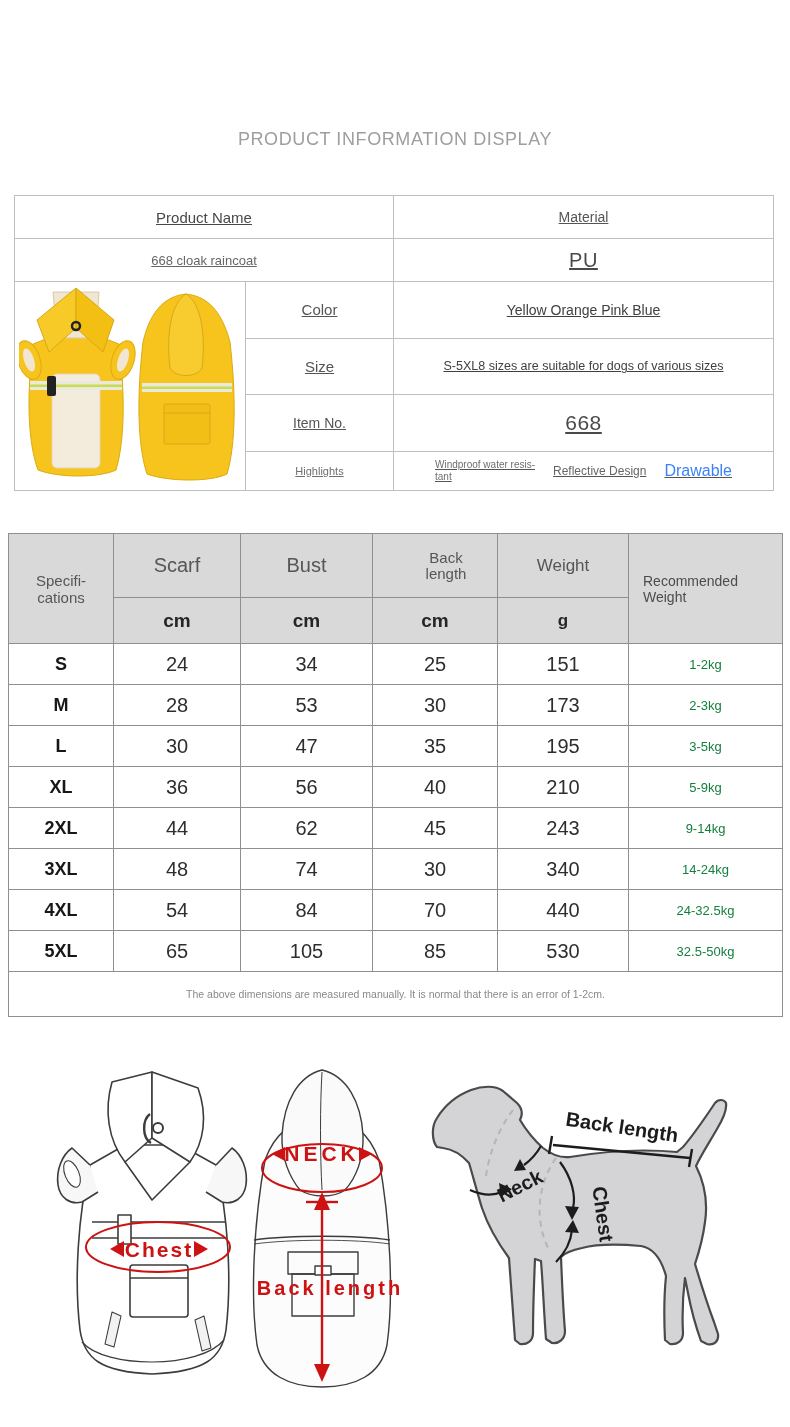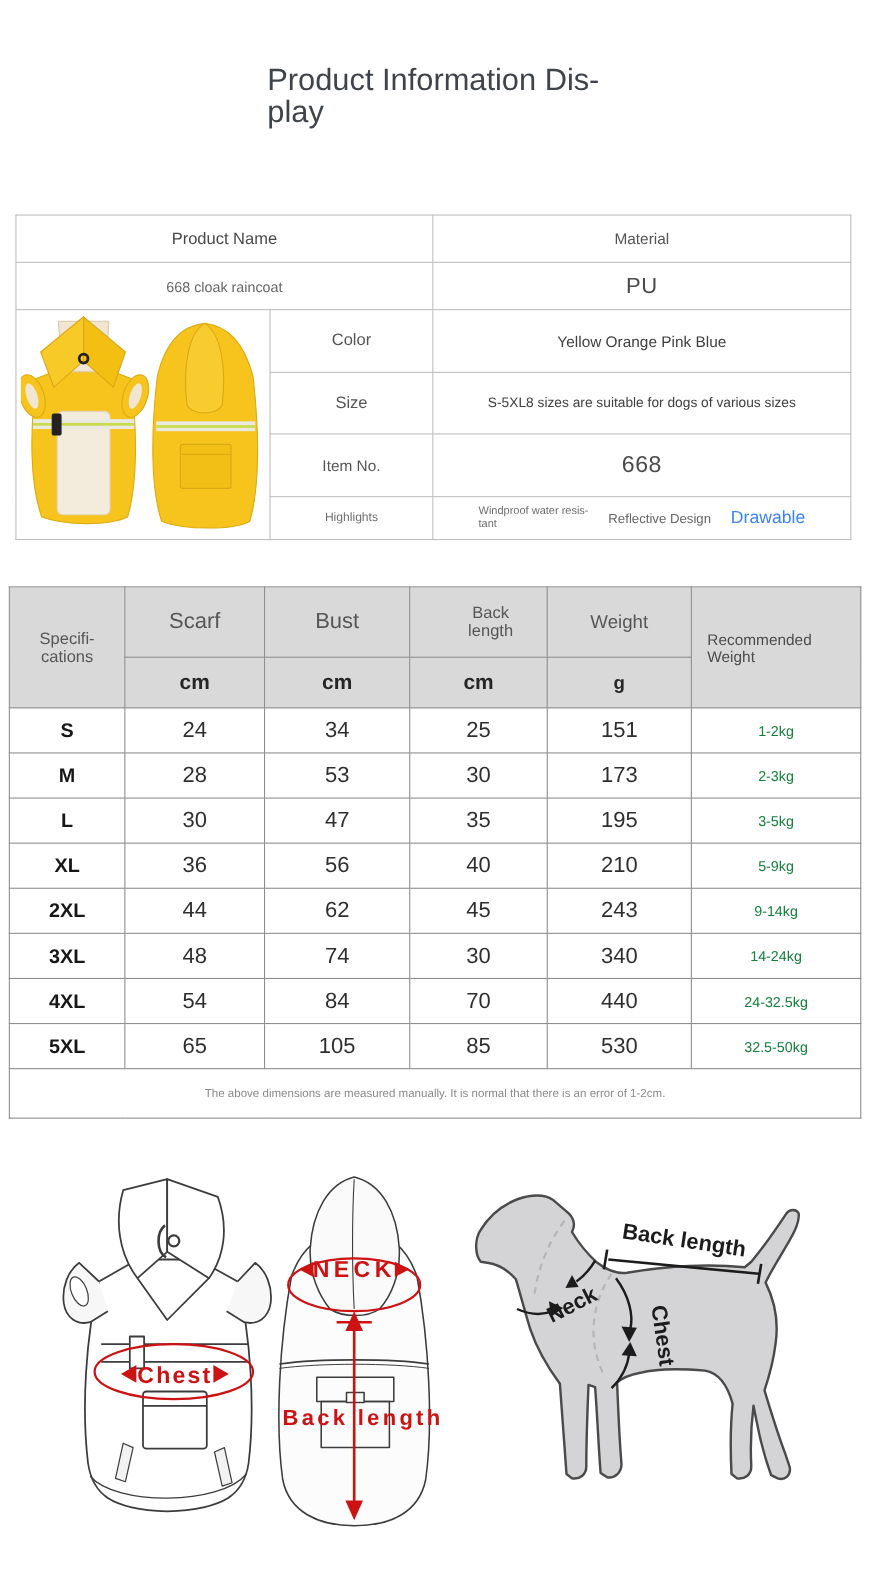--- a/index.html
+++ b/index.html
@@ -9,21 +9,21 @@
   
   .title{position:absolute;left:243px;top:58px;font-size:28px;line-height:29px;
          color:#3f434a;white-space:pre-line;letter-spacing:0px;}
   .subtitle{position:absolute;left:0;top:129px;width:790px;text-align:center;
             font-size:18px;color:#9e9e9e;letter-spacing:0.6px;}
 
   
   table{border-collapse:collapse;table-layout:fixed;}
   .ptable{position:absolute;left:14px;top:195px;width:759px;}
   .ptable td{border:1px solid #bfbfbf;text-align:center;vertical-align:middle;
-             color:#555;padding:0 4px;overflow:hidden;}
+             color:#555;padding:0 4px;overflow:hidden;text-decoration:underline;}
   .ptable .hdr{font-size:15px;color:#484848;}
   .ptable .nameval{font-size:13px;color:#666;}
   .ptable .bigval{font-size:21px;color:#4a4a4a;letter-spacing:0.5px;}
   .ptable .lbl{font-size:15px;color:#555;}
   .ptable .lbl-sm{font-size:12px;color:#6e6e6e;}
   .ptable .val{font-size:12.5px;color:#404040;}
   .hl-wrap{display:flex;align-items:center;justify-content:center;gap:18px;}
   .hl1{font-size:10px;color:#6e6e6e;text-align:left;white-space:pre-line;line-height:12px;}
   .hl2{font-size:12px;color:#666;}
   .hl3{font-size:16px;color:#3b82f6;text-align:center;}
@@ -46,22 +46,21 @@
   .photo-svg{display:block;margin:0 auto;}
   .diagrams{position:absolute;left:0;top:1050px;}
   .red-lbl{fill:#cc1212;font-weight:bold;font-family:"Liberation Sans",sans-serif;}
   .blk-lbl{fill:#1c1c1c;font-weight:600;font-family:"Liberation Sans",sans-serif;font-size:20px;}
 </style>
 </head>
 <body>
 
 <div id="page">
 
-  <div class="title">Product Information Dis-
-play</div>
+  <div class="subtitle">PRODUCT INFORMATION DISPLAY</div>
 
   <table class="ptable">
     <colgroup>
         <col style="width:231px">
         <col style="width:148px">
         <col style="width:380px">
       </colgroup>
     <tbody>
         <tr style="height:43px">
       <td colspan="2" class="hdr">Product Name</td>

